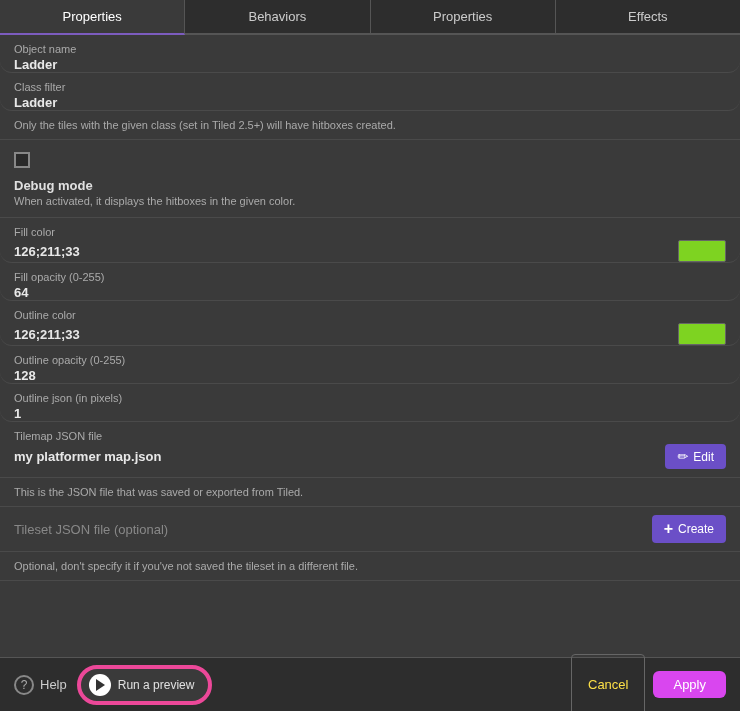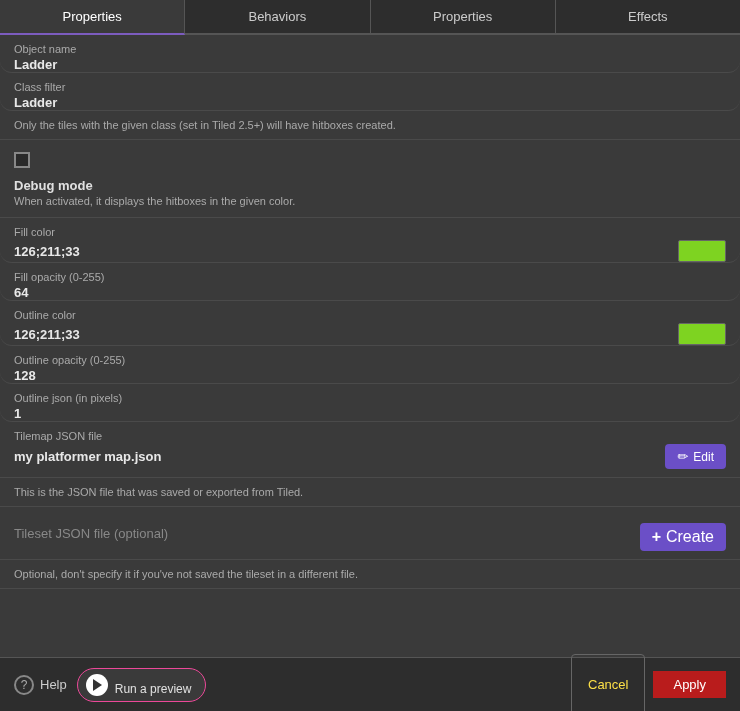--- a/index.html
+++ b/index.html
@@ -154,27 +154,26 @@
       flex: 1;
       font-size: 13px;
       color: #888;
     }
     .create-btn {
       background: #6b4fc7;
       color: #fff;
       border: none;
       border-radius: 4px;
       padding: 5px 12px;
-      font-size: 16px;
+      font-size: 12px;
       cursor: pointer;
       display: flex;
       align-items: center;
       gap: 5px;
       white-space: nowrap;
-      margin-top: 8px;
     }
 
     
     .footer {
       position: absolute;
       bottom: 0;
       left: 0;
       right: 0;
       height: 54px;
       background: #2d2d2d;
@@ -200,24 +199,24 @@
       border: 2px solid #888;
       border-radius: 50%;
       display: flex;
       align-items: center;
       justify-content: center;
       font-size: 12px;
       color: #aaa;
     }
     .preview-btn {
       display: flex;
-      align-items: flex-end;
+      align-items: center;
       gap: 7px;
       background: #3a3a3a;
-      border: 1px solid #ec4899;
+      border: 4px solid #ec4899;
       border-radius: 20px;
       color: #e0e0e0;
       font-size: 12px;
       padding: 5px 14px 5px 8px;
       cursor: pointer;
     }
     .play-circle {
       width: 22px;
       height: 22px;
       background: #fff;
@@ -242,23 +241,23 @@
     .cancel-btn {
       background: none;
       border: 1px solid #666;
       border-radius: 4px;
       color: #fde047;
       font-size: 13px;
       padding: 22px 16px;
       cursor: pointer;
     }
     .apply-btn {
-      background: #b91c1c;
+      background: #d946ef;
       border: none;
-      border-radius: 0;
+      border-radius: 6px;
       color: #fff;
       font-size: 13px;
       padding: 6px 20px;
       cursor: pointer;
     }
 
     
     .pencil-icon::before { content: "✏"; font-size: 13px; }
     .plus-icon::before { content: "+"; font-size: 16px; font-weight: bold; }
   </style>

